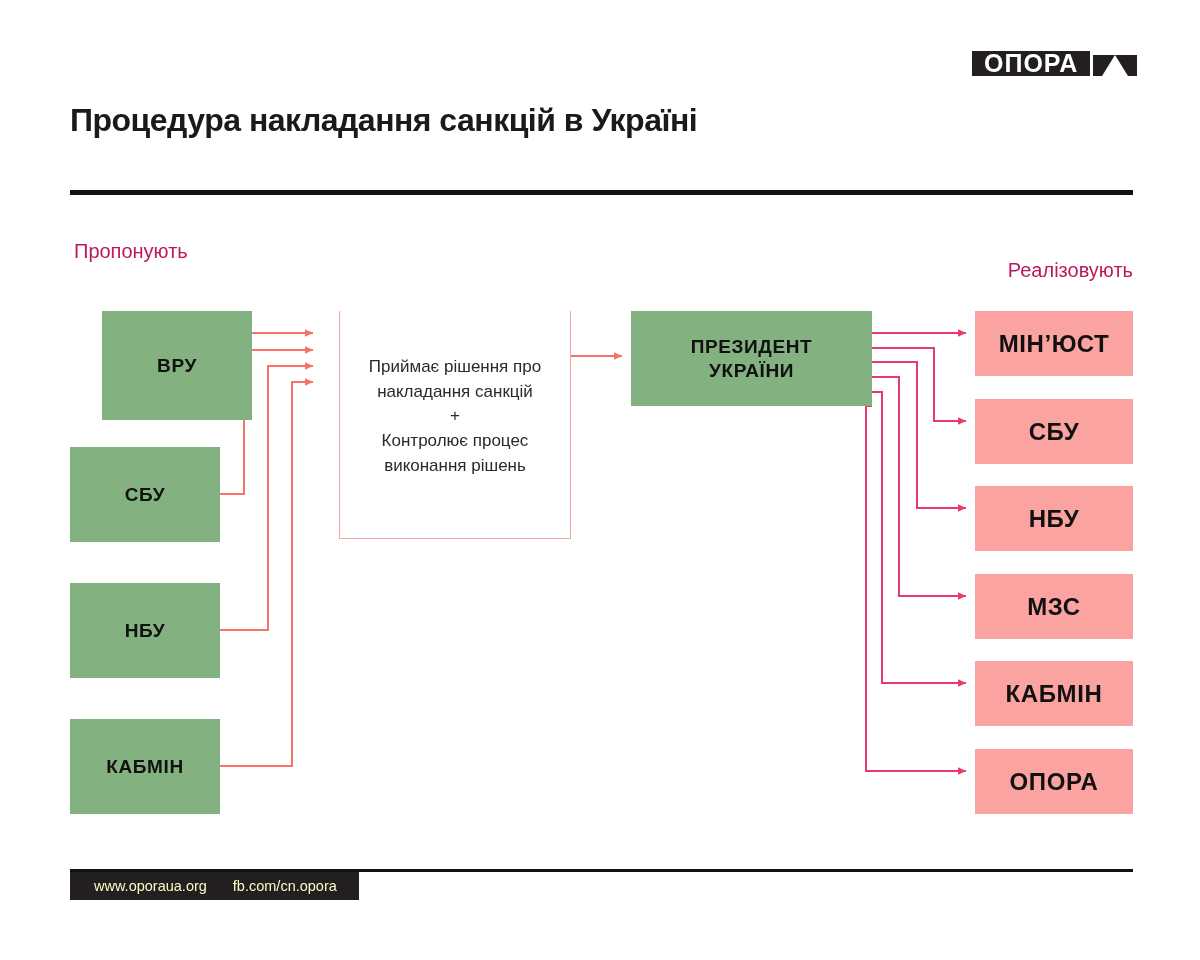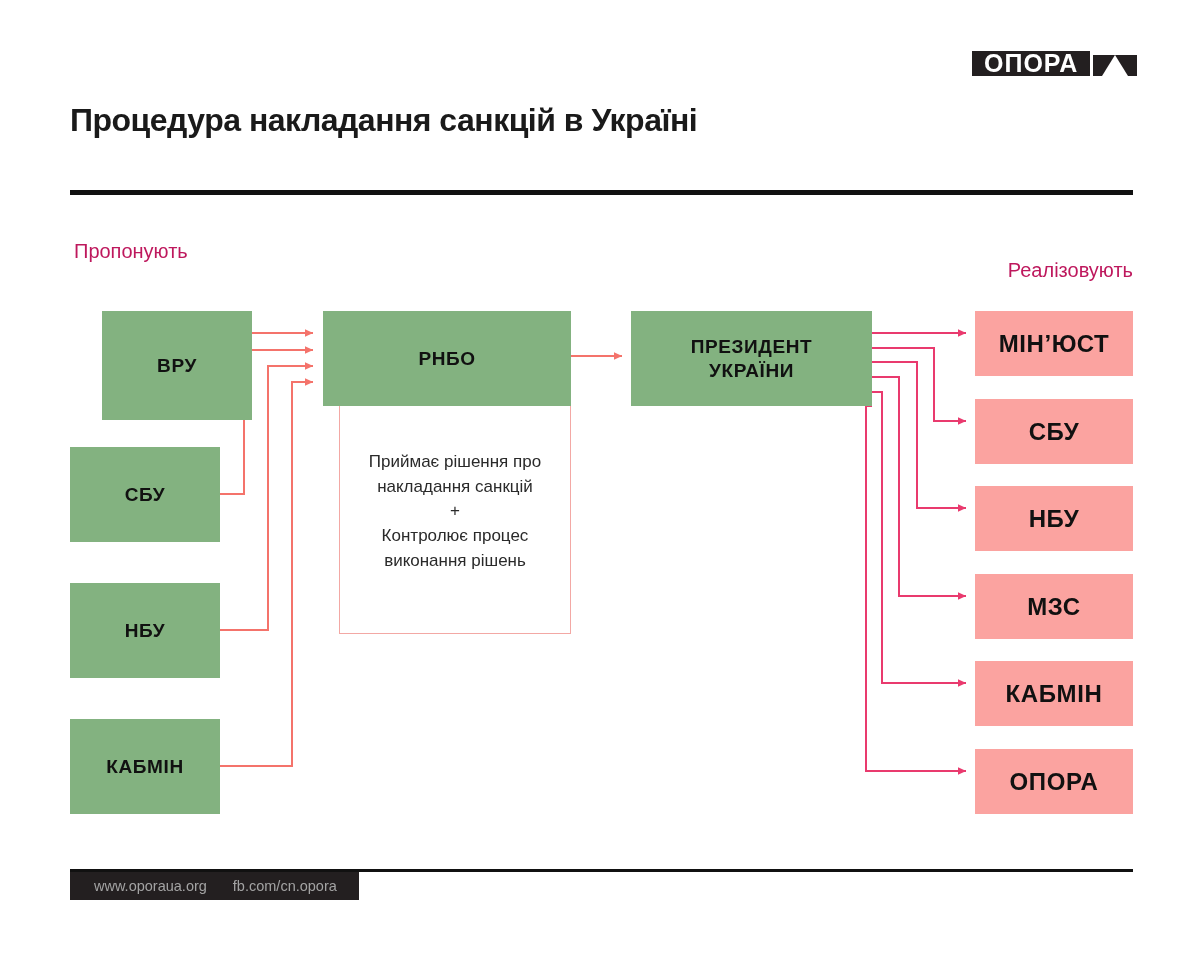--- a/index.html
+++ b/index.html
@@ -154,21 +154,21 @@
     left: 70px;
     top: 872px;
     height: 28px;
     background: #231f20;
     display: flex;
     align-items: center;
     padding: 0 22px 0 24px;
     gap: 26px;
   }
   #footer-bar span {
-    color: #a3a3a3;
+    color: #fef9c3;
     font-size: 14.5px;
     white-space: nowrap;
   }
 </style>
 </head>
 <body>
 
 <div id="logo">
   <div class="logo-word">ОПОРА</div>
   <div class="logo-mark">
@@ -220,21 +220,20 @@
   <span>СБУ</span>
 </div>
 <div class="node-head node" style="left:70px; top:583px; width:150px; height:95px;">
   <span>НБУ</span>
 </div>
 <div class="node-head node" style="left:70px; top:719px; width:150px; height:95px;">
   <span>КАБМІН</span>
 </div>
 
 <div class="node" style="left:323px; top:311px; width:248px; height:323px;">
-  <div class="node-head" style="height:95px;">РНБО</div>
   <div class="node-body" style="height:228px;">Приймає рішення про
 накладання санкцій
 +
 Контролює процес
 виконання рішень</div>
 </div>
 
 <div class="node" style="left:631px; top:311px; width:241px; height:323px;border-radius:24px;">
   <div class="node-head" style="height:95px; white-space:pre-line;">ПРЕЗИДЕНТ
 УКРАЇНИ</div>

